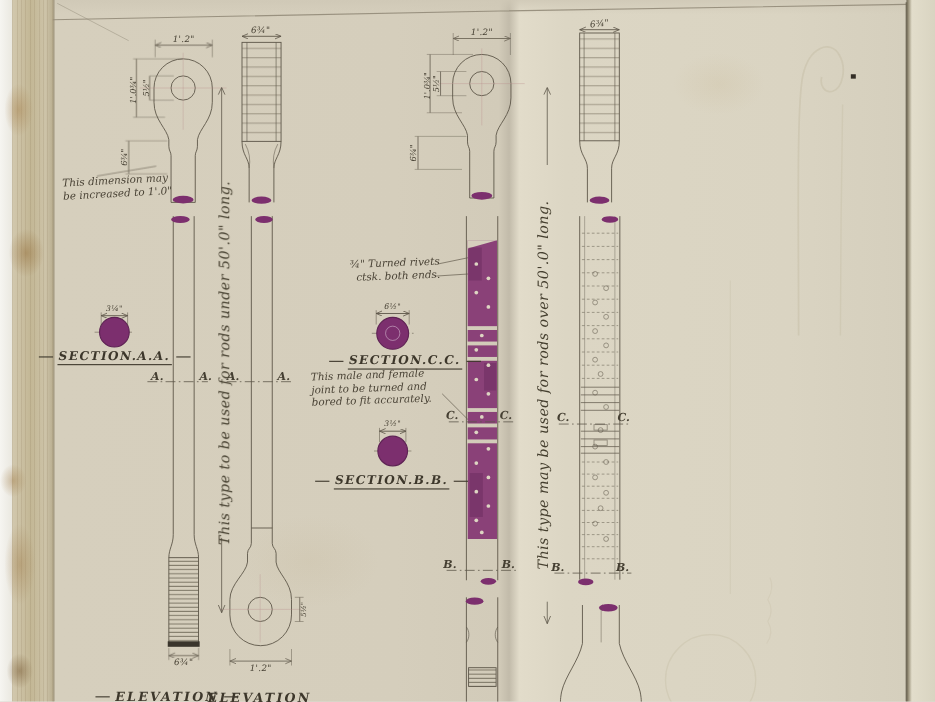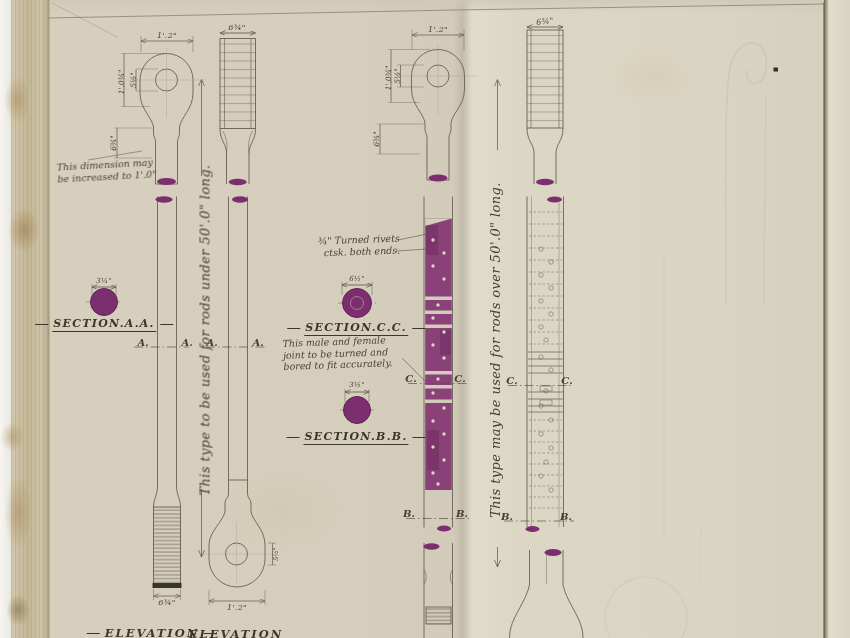--- a/index.html
+++ b/index.html
@@ -329,21 +329,21 @@
 
   <div class="type-note" style="left:205px;top:330px;">This type to be used for rods under 50'.0" long.</div>
   <div class="type-note" style="left:495px;top:350px;">This type may be used for rods over 50'.0" long.</div>
 
   <div class="txt note r" style="left:318px;top:234px;width:82px;transform:rotate(-2deg);">
     <div>¾" Turned rivets</div>
     <div>ctsk. both ends.</div>
   </div>
 
   <div class="txt dim tiny" style="left:357px;top:275px;">6½"</div>
-  <div class="txt sec-label" style="left:356px;top:321px;font-style:italic;">
+  <div class="txt sec-label" style="left:368px;top:321px;font-style:italic;">
     <i class="dash"></i>
     <span class="t">SECTION.C.C.</span>
     <i class="dash"></i>
   </div>
 
   <div class="txt note" style="left:283px;top:336px;transform:rotate(-2deg);">
     <div>This male and female</div>
     <div>joint to be turned and</div>
     <div>bored to fit accurately.</div>
   </div>

